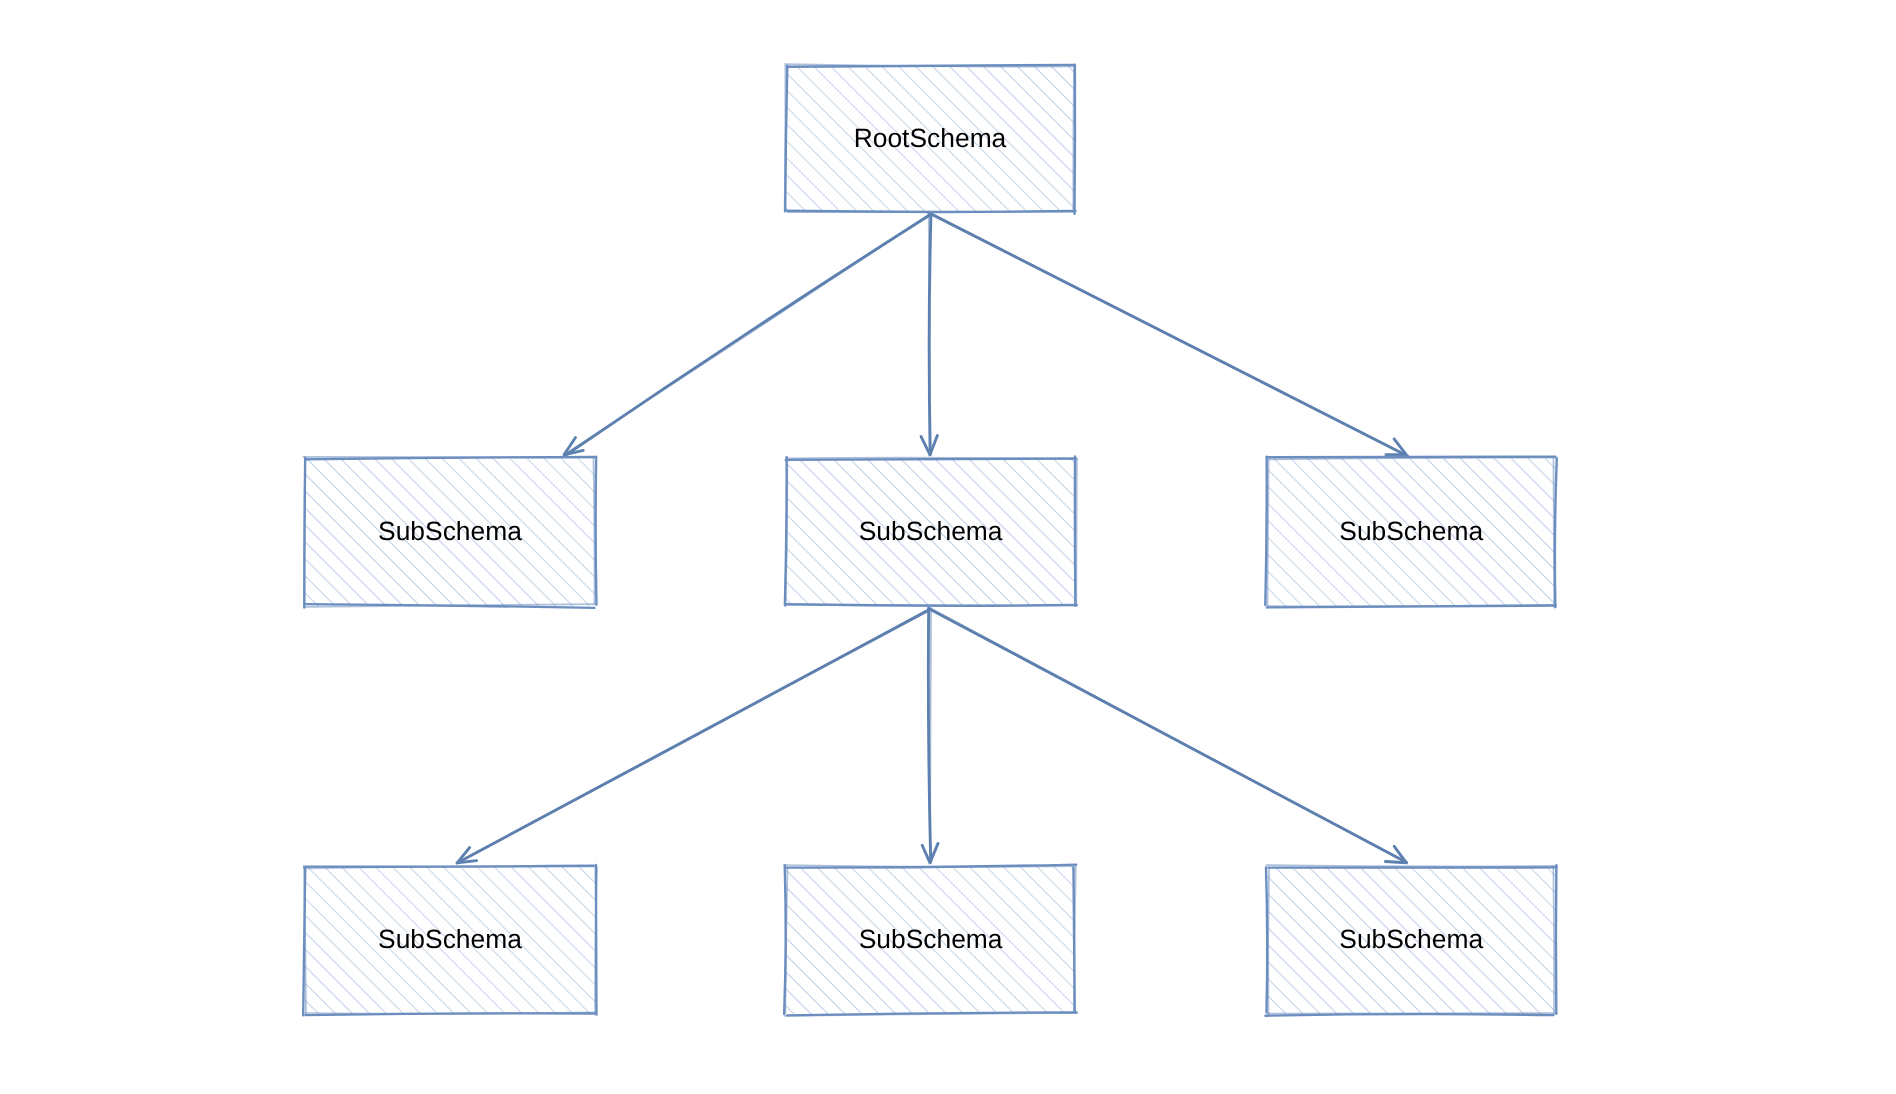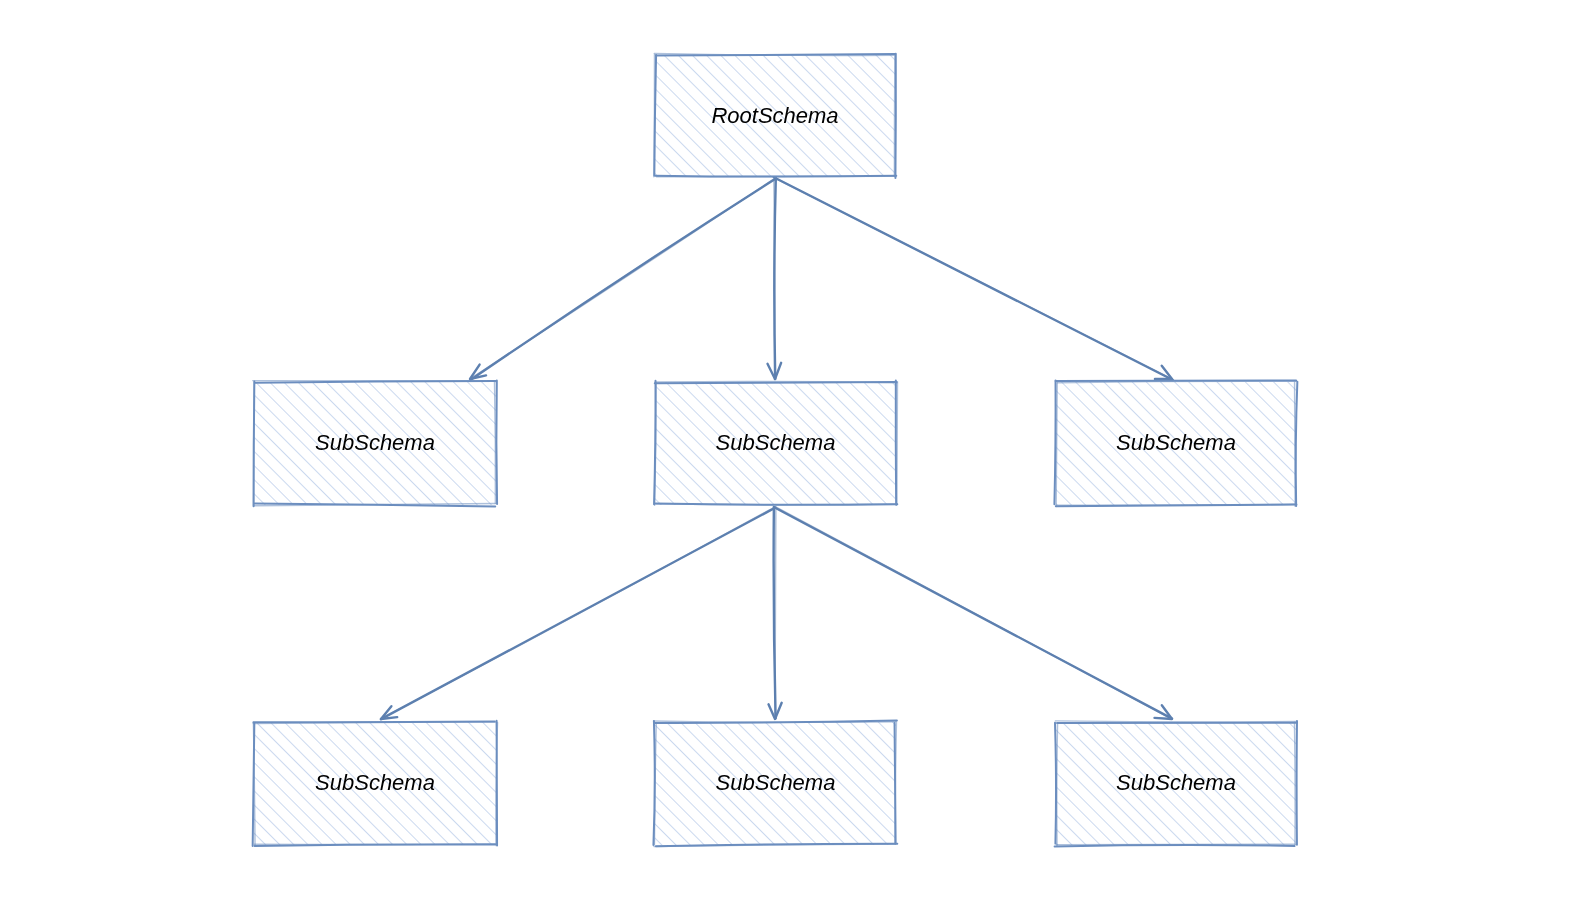--- a/index.html
+++ b/index.html
@@ -11,21 +11,20 @@
     width: 1580px;
     height: 912px;
     overflow: hidden;
     font-family: "Liberation Sans", sans-serif;
   }
   #canvas-root {
     position: relative;
     width: 1580px;
     height: 912px;
     background: #ffffff;
-    font-style: italic;
   }
   #diagram-svg {
     display: block;
     width: 1580px;
     height: 912px;
   }
   .node-label {
     font-family: "Liberation Sans", sans-serif;
     font-size: 22px;
     fill: #000000;

